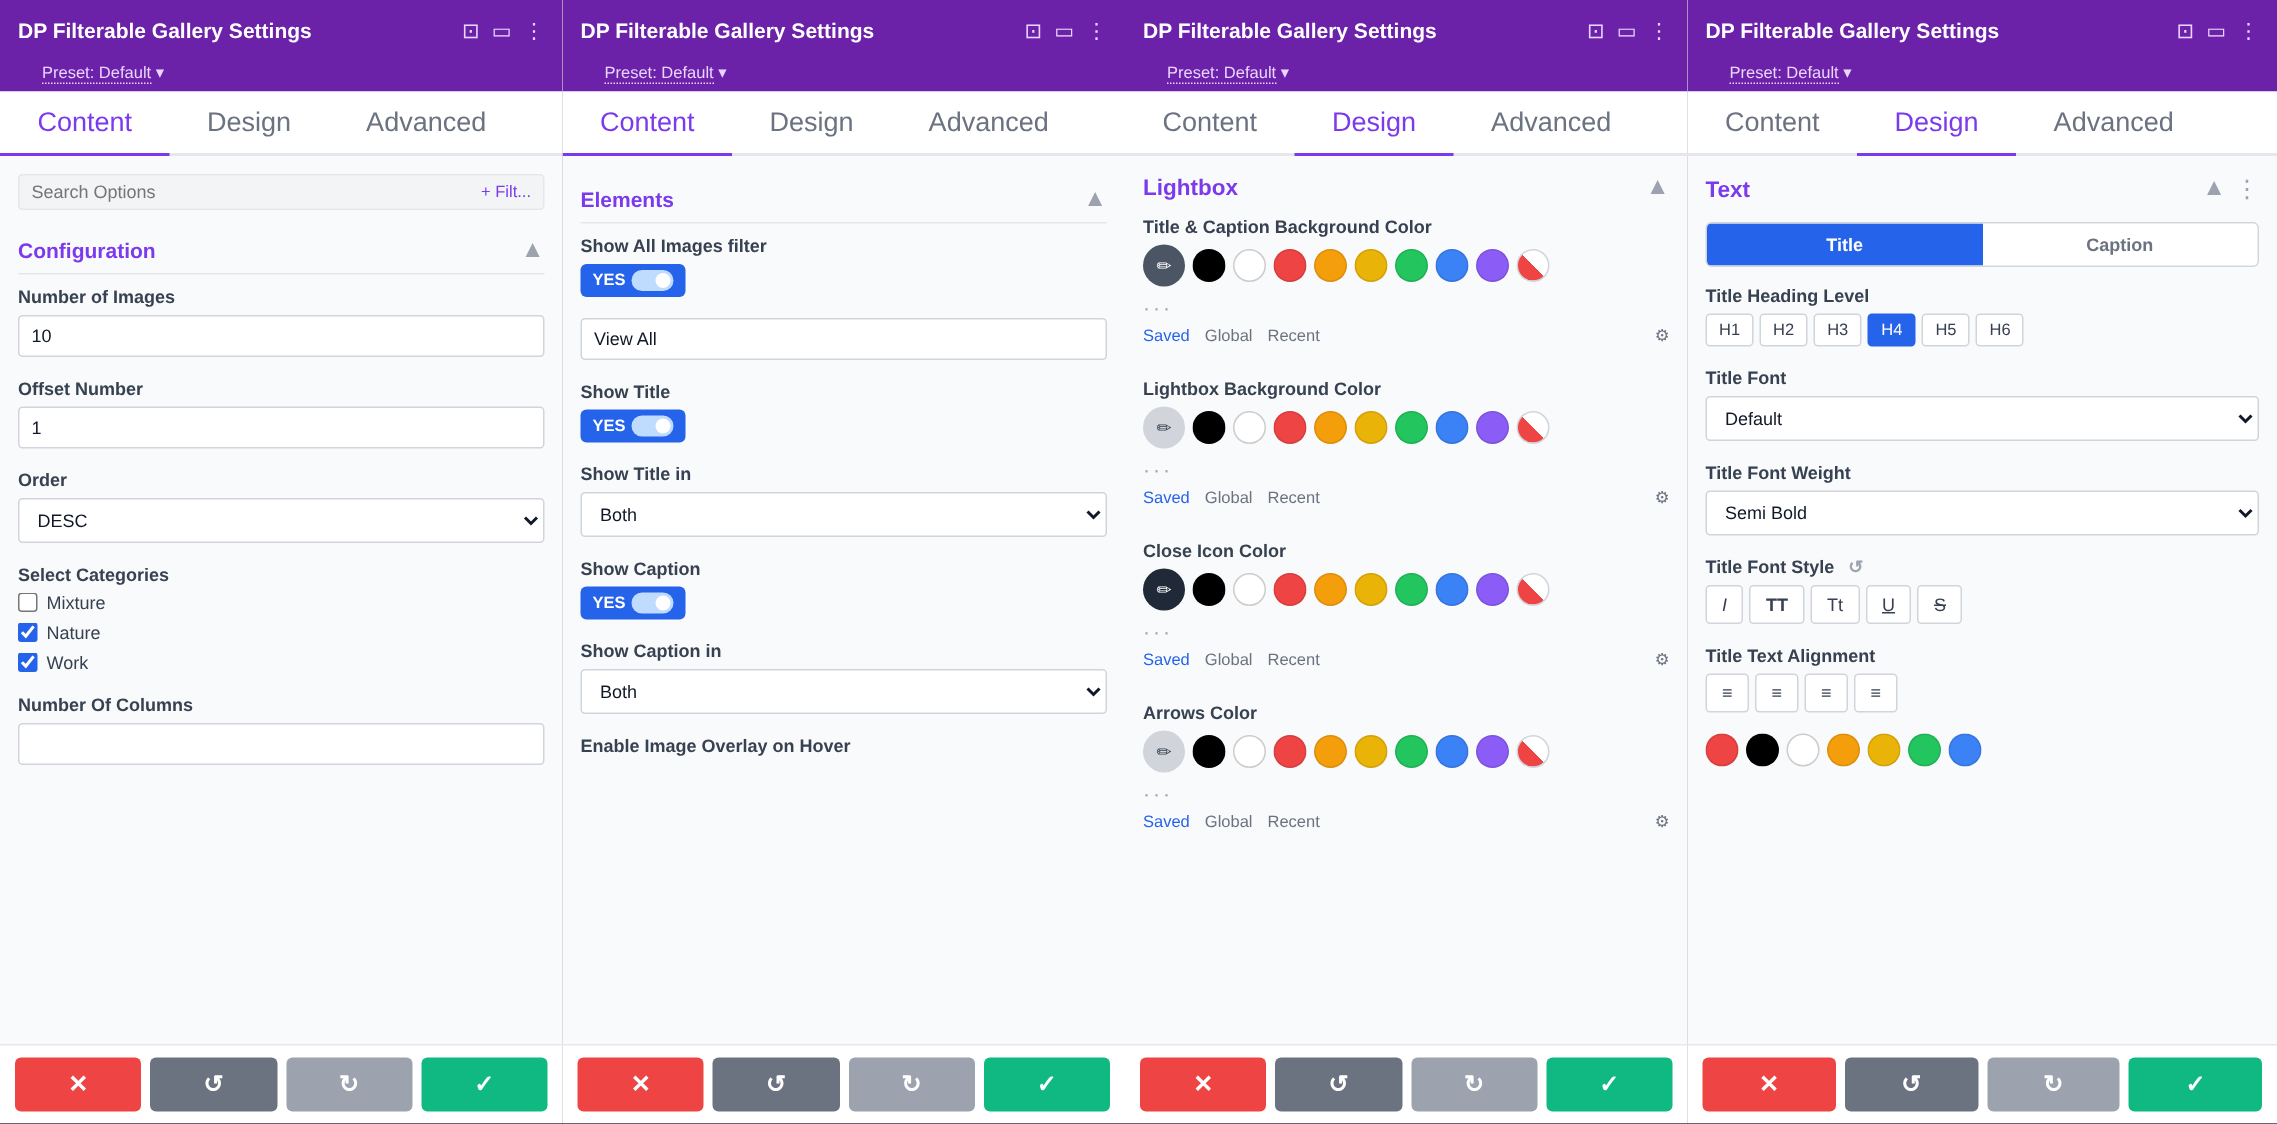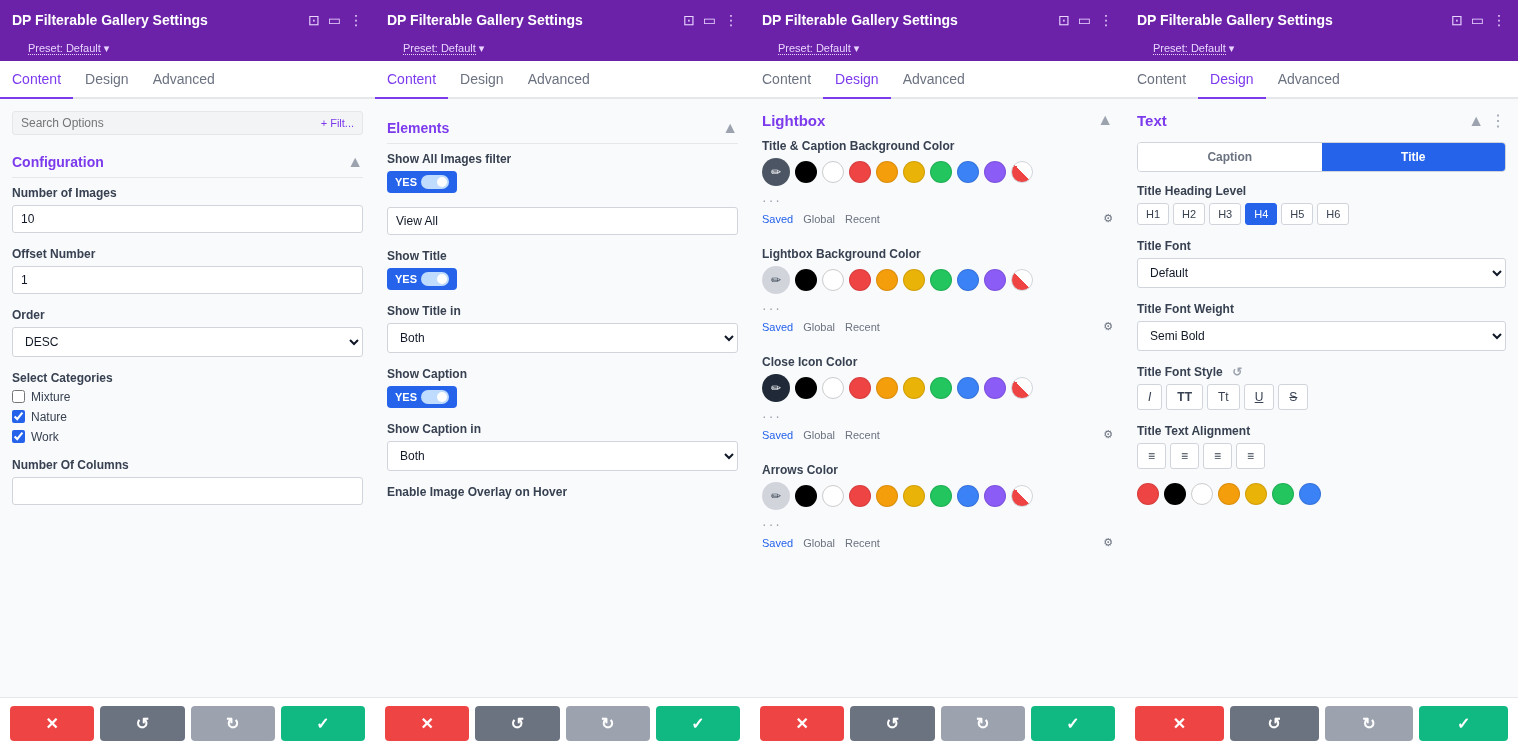--- a/index.html
+++ b/index.html
@@ -57,22 +57,22 @@
       border-bottom: 1px dotted #e9d5ff;
     }
 
     
     .tab-bar {
       display: flex;
       background: #fff;
       border-bottom: 2px solid #e5e7eb;
     }
     .tab {
-      padding: 10px 12px;
-      font-size: 14px;
+      padding: 10px 25px;
+      font-size: 18px;
       font-weight: 500;
       color: #6b7280;
       cursor: pointer;
       border-bottom: 2px solid transparent;
       margin-bottom: -2px;
     }
     .tab.active {
       color: #7c3aed;
       border-bottom: 2px solid #7c3aed;
     }
@@ -715,22 +715,22 @@
 
     <div class="text-section-header">
       <span class="text-section-title">Text</span>
       <div style="display:flex;gap:6px;align-items:center;">
         <span style="color:#9ca3af;cursor:pointer;">▲</span>
         <span style="color:#9ca3af;cursor:pointer;">⋮</span>
       </div>
     </div>
 
     <div class="title-caption-tabs">
+      <div class="tc-tab active">Title</div>
       <div class="tc-tab">Caption</div>
-      <div class="tc-tab active">Title</div>
     </div>
 
     <div class="form-row">
       <label class="form-label">Title Heading Level</label>
       <div class="heading-btns">
         <button class="h-btn">H1</button>
         <button class="h-btn">H2</button>
         <button class="h-btn">H3</button>
         <button class="h-btn active">H4</button>
         <button class="h-btn">H5</button>

